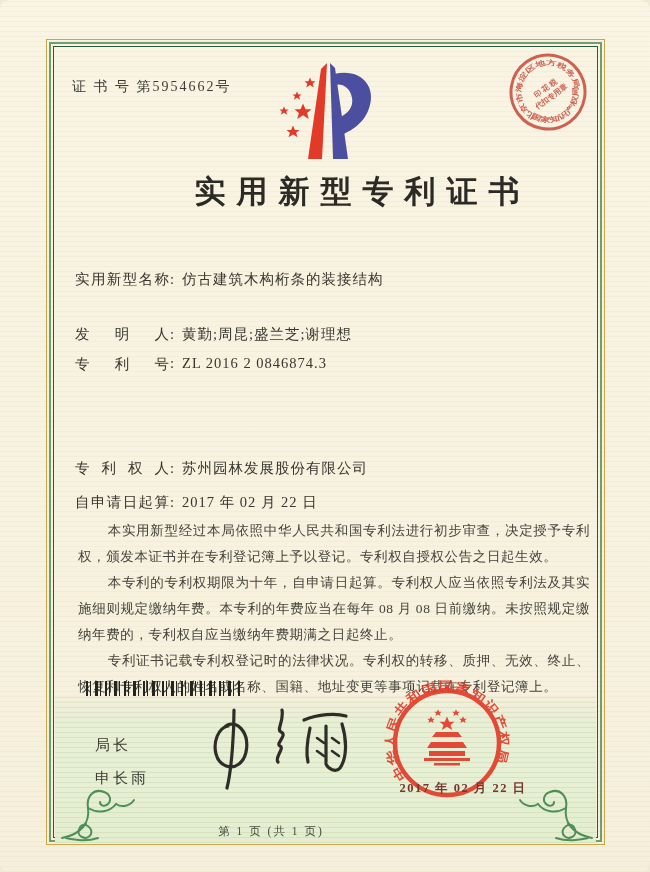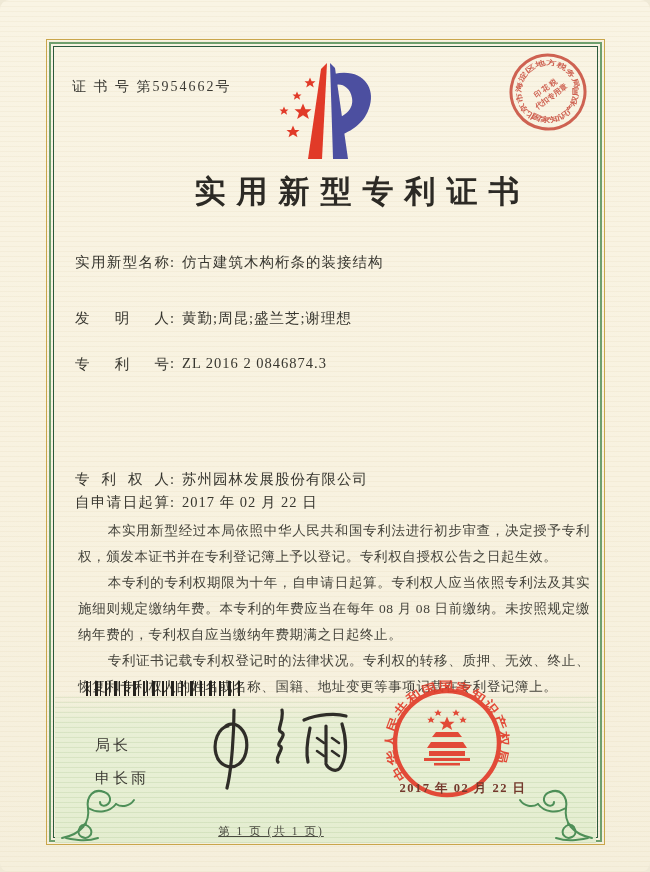--- a/index.html
+++ b/index.html
@@ -57,21 +57,21 @@
       #26241f 9px 12px, transparent 12px 14px,
       #26241f 14px 15px, transparent 15px 19px);
   }
   .director{position:absolute;left:95px;top:729px;font-size:15px;color:#3b3a33;letter-spacing:3px;line-height:33px;}
   .signature{position:absolute;left:198px;top:696px;}
   .seal{position:absolute;left:372px;top:668px;opacity:.92;}
   .seal-date{
     position:absolute;left:398px;top:780px;width:130px;text-align:center;
     font-size:12.5px;font-weight:bold;color:#74382c;letter-spacing:1.5px;white-space:nowrap;
   }
-  .footer{position:absolute;left:46px;top:824px;width:450px;text-align:center;font-size:11.5px;color:#4a4a40;letter-spacing:2px;text-decoration:underline;}
+  .footer{position:absolute;left:46px;top:824px;width:450px;text-align:center;font-size:11.5px;color:#4a4a40;letter-spacing:2px;}
   
   .tax-stamp{position:absolute;left:498px;top:42px;transform:rotate(-36deg);opacity:.88;}
 </style>
 </head>
 <body>
 
 <div class="page">
 
   <div class="frame">
     <div class="f1"></div>
@@ -113,30 +113,30 @@
     <path d="M64,14 C92,8 105,27 100,45 C95,65 78,73 65,77 L62,60 C75,57 84,49 82,38 C80,26 70,22 62,26 Z" fill="#4c4fa0"></path>
     <use href="#star" transform="translate(40,23) scale(0.55)" fill="#e13a28"></use>
     <use href="#star" transform="translate(27,36) scale(0.45)" fill="#e13a28"></use>
     <use href="#star" transform="translate(14,51) scale(0.45)" fill="#e13a28"></use>
     <use href="#star" transform="translate(33,52) scale(0.85)" fill="#e13a28"></use>
     <use href="#star" transform="translate(23,72) scale(0.65)" fill="#e13a28"></use>
   </svg>
 
   <div class="title">实用新型专利证书</div>
 
-  <div class="field" style="top:253px">
+  <div class="field" style="top:270px">
     <span class="lbl">实用新型名称</span><span class="sep">:</span><span class="val">仿古建筑木构桁条的装接结构</span>
   </div>
-  <div class="field" style="top:309px">
+  <div class="field" style="top:325px">
     <span class="lbl">发明人</span><span class="sep">:</span><span class="val">黄勤;周昆;盛兰芝;谢理想</span>
   </div>
   <div class="field" style="top:355px">
     <span class="lbl">专利号</span><span class="sep">:</span><span class="val">ZL 2016 2 0846874.3</span>
   </div>
-  <div class="field" style="top:470px">
+  <div class="field" style="top:459px">
     <span class="lbl">专利权人</span><span class="sep">:</span><span class="val">苏州园林发展股份有限公司</span>
   </div>
   <div class="field" style="top:493px">
     <span class="lbl">自申请日起算</span><span class="sep">:</span><span class="val">2017 年 02 月 22 日</span>
   </div>
 
   <div class="body-text">
     <p>本实用新型经过本局依照中华人民共和国专利法进行初步审查，决定授予专利权，颁发本证书并在专利登记簿上予以登记。专利权自授权公告之日起生效。</p>
     <p>本专利的专利权期限为十年，自申请日起算。专利权人应当依照专利法及其实施细则规定缴纳年费。本专利的年费应当在每年 08 月 08 日前缴纳。未按照规定缴纳年费的，专利权自应当缴纳年费期满之日起终止。</p>
     <p>专利证书记载专利权登记时的法律状况。专利权的转移、质押、无效、终止、恢复和专利权人的姓名或名称、国籍、地址变更等事项记载在专利登记簿上。</p>

